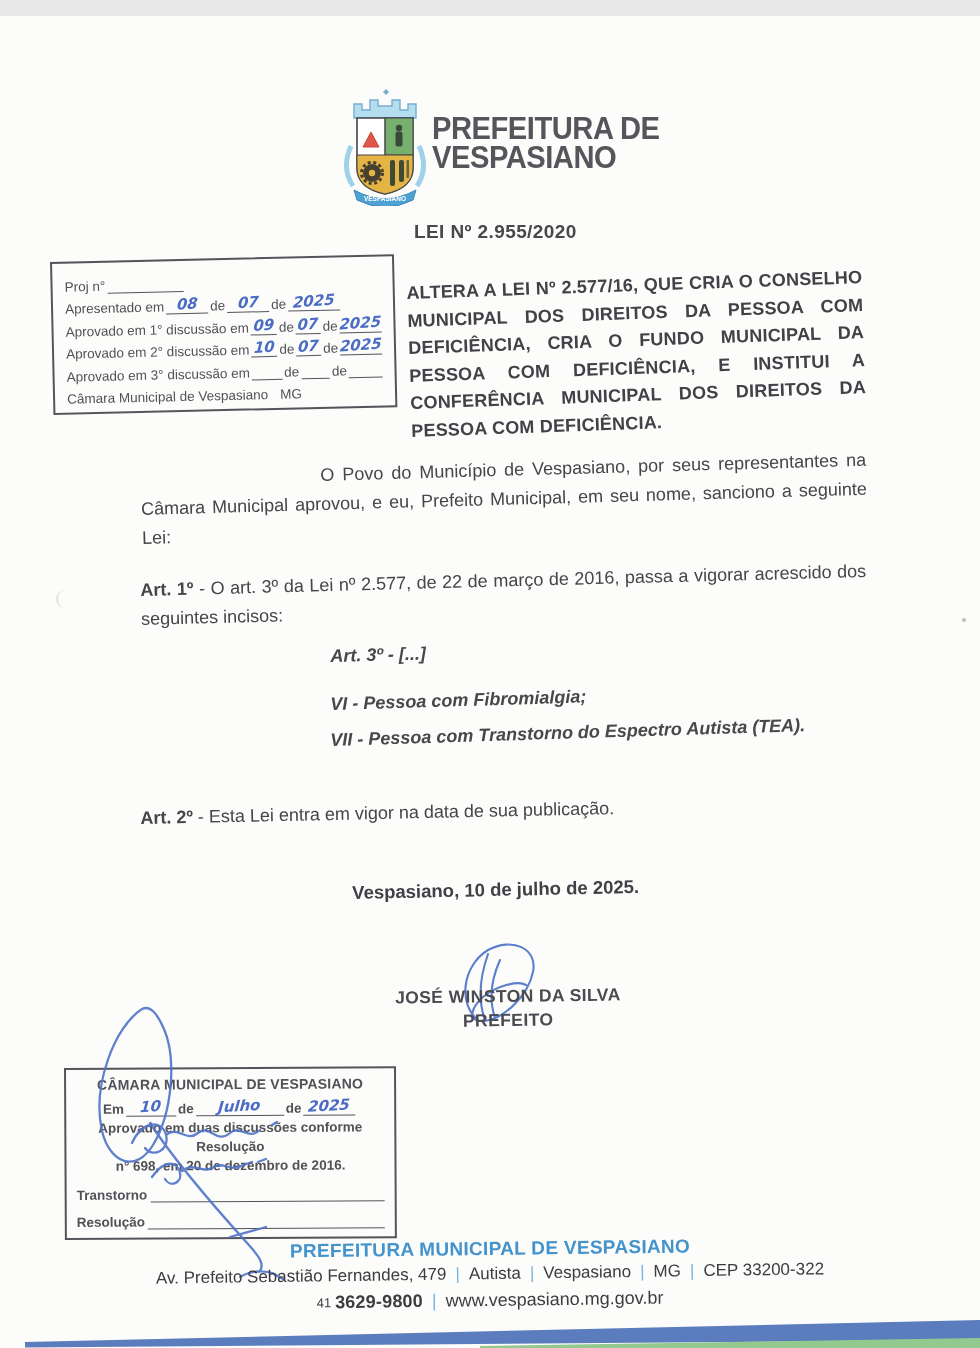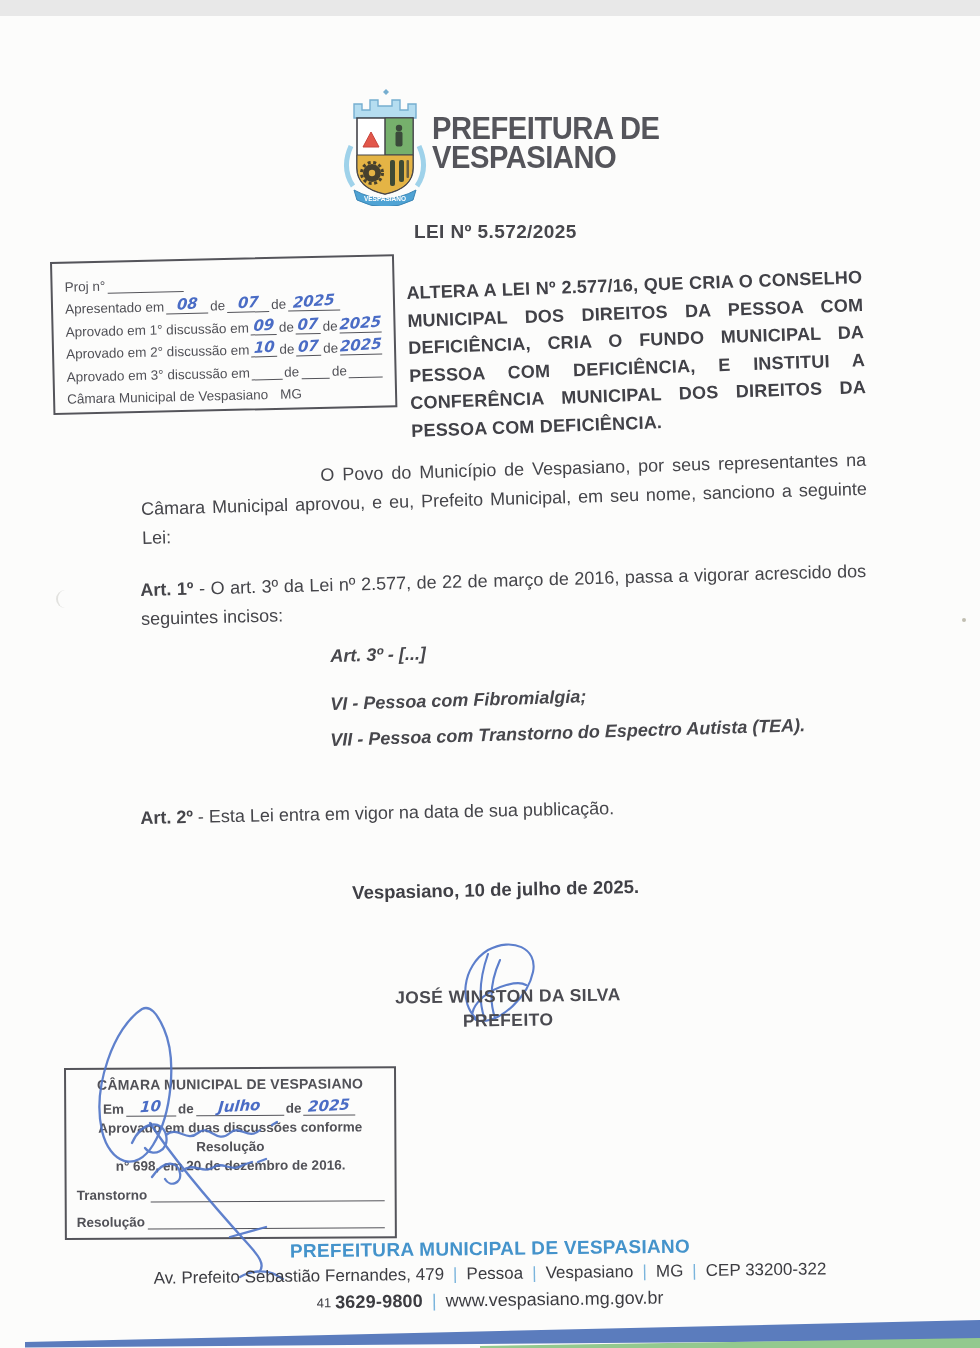--- a/index.html
+++ b/index.html
@@ -99,21 +99,21 @@
         <path d="M12 102 Q43 119 74 102 L71 112 Q43 126 15 112 Z" fill="#4fa3d4" stroke="#3b85b4" stroke-width="1"></path>
         <text x="43" y="113" text-anchor="middle" font-size="6.5" font-weight="bold" fill="#ffffff" font-family="Liberation Sans, sans-serif">VESPASIANO</text>
       </g>
     </svg>
   </div>
   <div class="abs logo-text" style="left:432px;top:98px;">
     <div>PREFEITURA DE</div>
     <div>VESPASIANO</div>
   </div>
 
-  <div class="abs lei-title" style="left:414px;top:205px;">LEI Nº 5.572/2025</div>
+  <div class="abs lei-title" style="left:414px;top:205px;">LEI Nº 2.955/2020</div>
 
   <div class="abs stamp stamp-top" style="left:50px;top:246px;">
     <div class="row">
       <span>Proj n°</span>
       <span class="slot" style="width:76px;"></span>
     </div>
     <div class="row">
       <span>Apresentado em</span>
       <span class="slot" style="width:42px;"><span class="hand">08</span></span>
       <span>de</span>
@@ -216,21 +216,21 @@
 
         <path d="M52 142 C 62 120, 82 118, 86 134 C 90 150, 72 157, 65 147 M 86 134 C 98 124, 106 142, 118 132 C 130 122, 136 144, 150 132 C 160 123, 168 140, 180 129 M 192 124 L 197 121"></path>
 
         <path d="M72 176 C 84 158, 98 160, 100 172 C 102 182, 90 187, 85 178 M 102 170 C 114 160, 122 174, 134 166 C 143 160, 152 172, 163 164 L 172 161 M 178 161 L 186 158"></path>
       </g>
     </svg>
   </div>
 
   <div class="abs footer-org" style="left:0;top:1222px;width:980px;">PREFEITURA MUNICIPAL DE VESPASIANO</div>
   <div class="abs footer-line" style="left:0;top:1248px;width:980px;">
-    <span>Av. Prefeito Sebastião Fernandes, 479</span><span class="sep">|</span><span>Pessoa</span><span class="sep">|</span><span>Vespasiano</span><span class="sep">|</span><span>MG</span><span class="sep">|</span><span>CEP 33200-322</span>
+    <span>Av. Prefeito Sebastião Fernandes, 479</span><span class="sep">|</span><span>Autista</span><span class="sep">|</span><span>Vespasiano</span><span class="sep">|</span><span>MG</span><span class="sep">|</span><span>CEP 33200-322</span>
   </div>
   <div class="abs footer-line" style="left:0;top:1274px;width:980px;font-size:18px;">
     <span class="ddd">41</span><span class="phone">3629-9800</span><span class="sep">|</span><span>www.vespasiano.mg.gov.br</span>
   </div>
 
   <div class="abs" style="left:0;top:1300px;width:980px;height:48px;">
     <svg width="980" height="48" viewBox="0 0 980 48">
       <polygon points="25,26 980,4 980,24 25,31.5" fill="#5b7cbd"></polygon>
       <polygon points="480,30 980,22 980,37.5 480,33.5" fill="#93c98e"></polygon>
     </svg>

